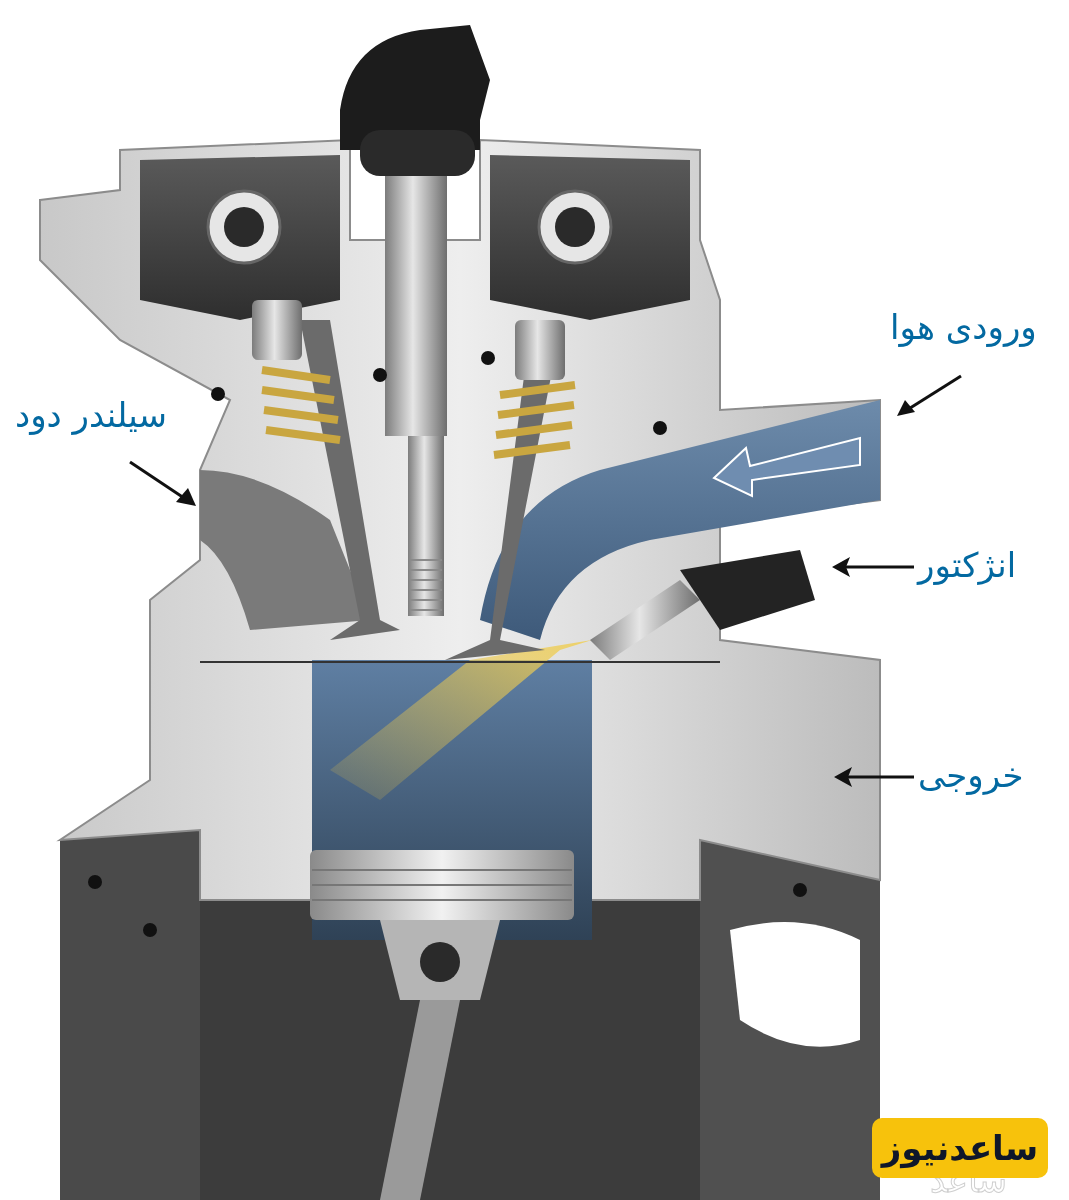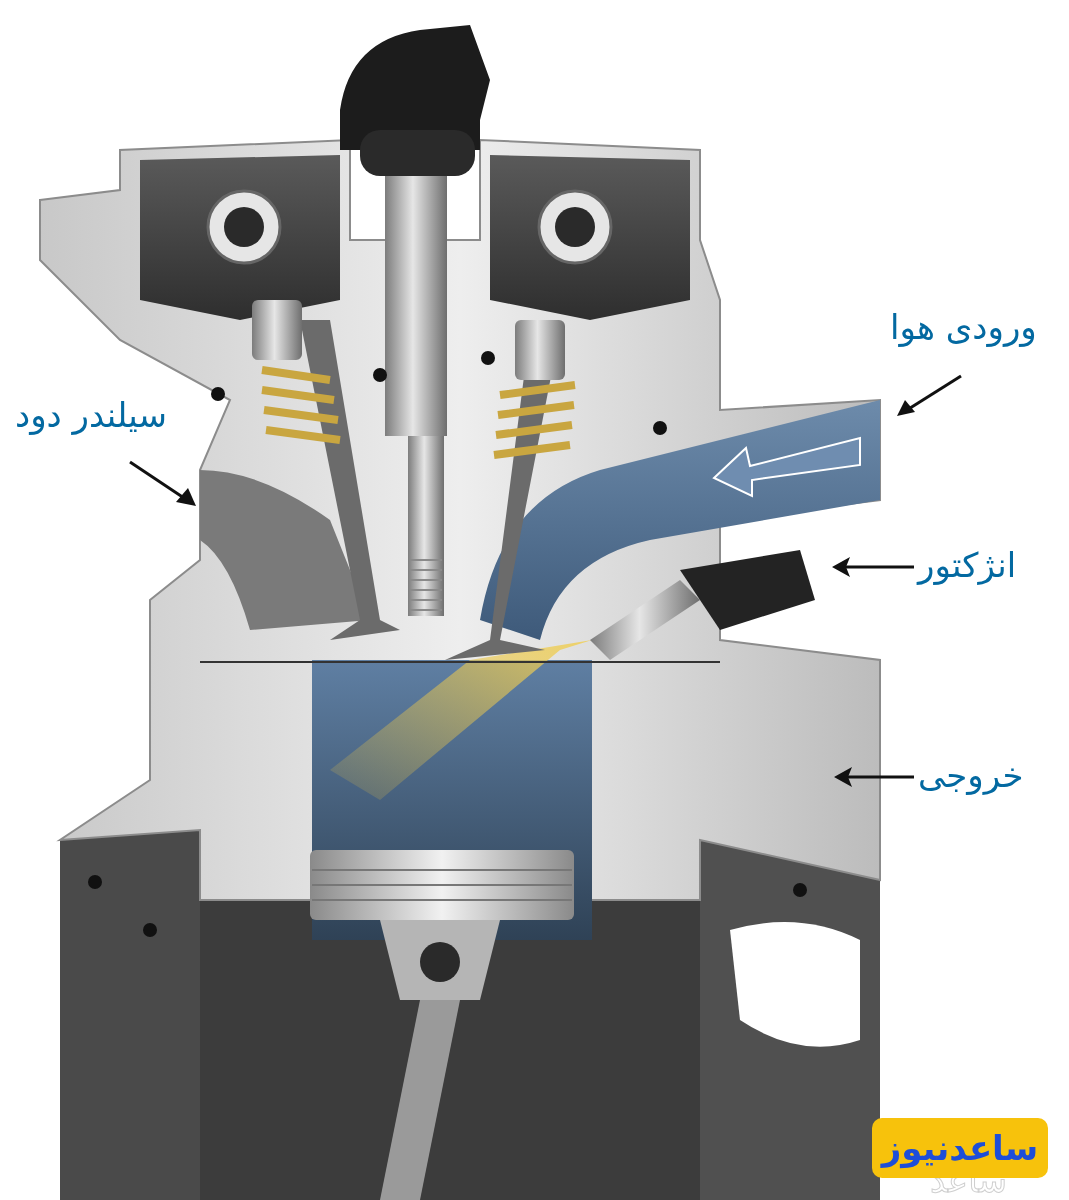--- a/index.html
+++ b/index.html
@@ -1,20 +1,20 @@
 <!DOCTYPE html>
 <html><head>
 <meta charset="utf-8">
 <style>
   html,body{margin:0;padding:0;background:#ffffff;}
   body{width:1069px;height:1200px;position:relative;overflow:hidden;font-family:"DejaVu Sans",sans-serif;}
   .stage{position:absolute;left:0;top:0;width:1069px;height:1200px;}
   .label{position:absolute;direction:rtl;color:#0369a1;font-family:"DejaVu Sans",sans-serif;font-size:34px;line-height:1;white-space:nowrap;}
   .arrow{position:absolute;}
-  .brand{position:absolute;left:872px;top:1118px;width:176px;height:60px;background:#f7c20c;border-radius:10px;display:flex;align-items:center;justify-content:center;direction:rtl;font-family:"DejaVu Sans",sans-serif;font-weight:bold;font-size:34px;color:#1d4ed8;}
+  .brand{position:absolute;left:872px;top:1118px;width:176px;height:60px;background:#f7c20c;border-radius:10px;display:flex;align-items:center;justify-content:center;direction:rtl;font-family:"DejaVu Sans",sans-serif;font-weight:bold;font-size:34px;color:#0f172a;}
   .brand-ghost{position:absolute;left:930px;top:1160px;direction:rtl;font-family:Liberation Serif, serif;font-size:34px;color:transparent;-webkit-text-stroke:1px #cfcfcf;}
 </style>
 </head>
 <body>
 
 <div class="stage">
 <svg width="1069" height="1200" viewBox="0 0 1069 1200" xmlns="http://www.w3.org/2000/svg">
   <defs>
     <linearGradient id="metal" x1="0" y1="0" x2="1" y2="0">
       <stop offset="0" stop-color="#c8c8c8"></stop>

